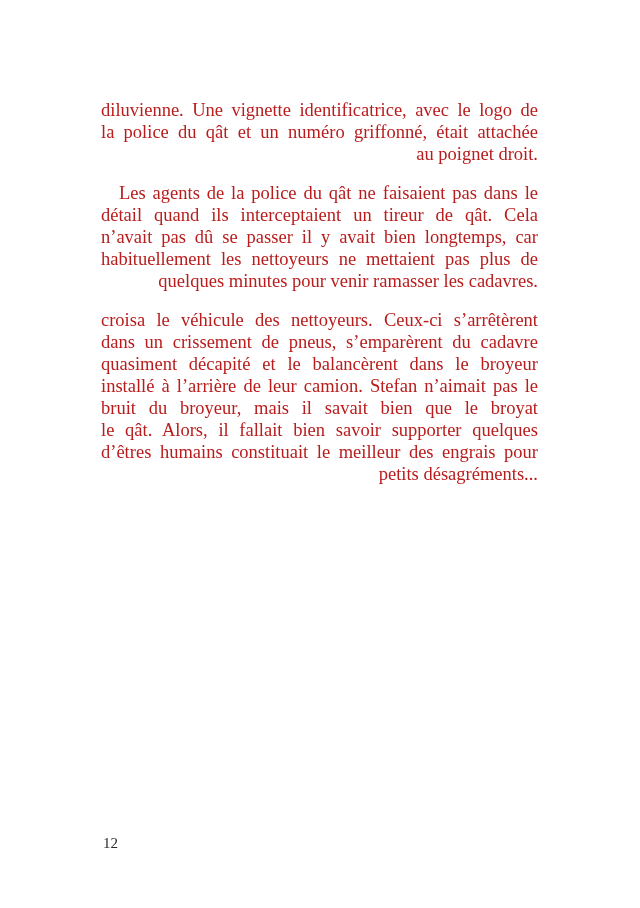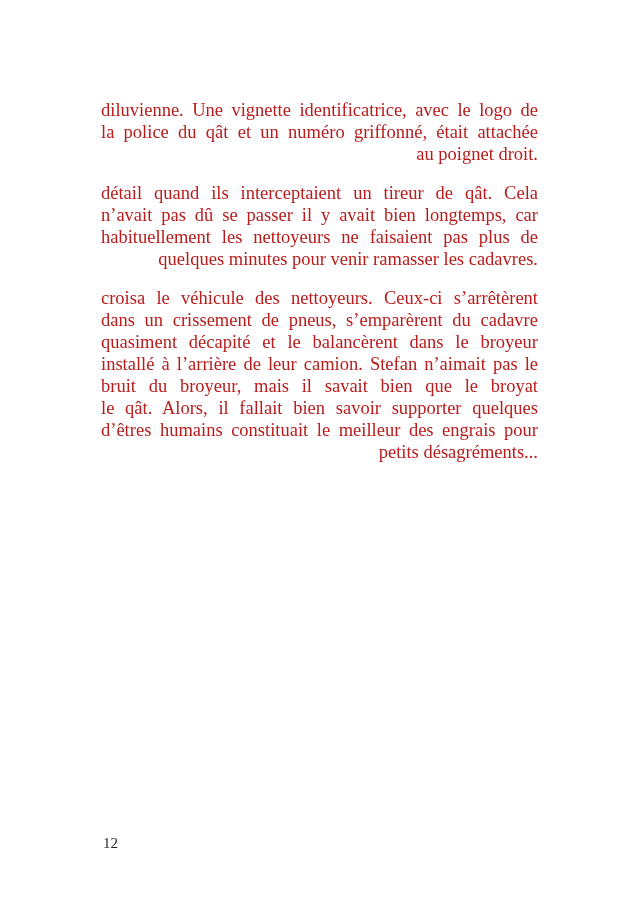--- a/index.html
+++ b/index.html
@@ -64,23 +64,24 @@
 
   <div class="text-block">
 
     <div class="paragraph">
       <span class="line just">diluvienne. Une vignette identificatrice, avec le logo de</span>
       <span class="line just">la police du qât et un numéro griffonné, était attachée</span>
       <span class="line last">au poignet droit.</span>
     </div>
 
     <div class="paragraph">
+      <span class="line just indent">Les agents de la police du qât ne faisaient pas dans le</span>
       <span class="line just">détail quand ils interceptaient un tireur de qât. Cela</span>
       <span class="line just">n’avait pas dû se passer il y avait bien longtemps, car</span>
-      <span class="line just">habituellement les nettoyeurs ne faisaient pas plus de</span>
+      <span class="line just">habituellement les nettoyeurs ne mettaient pas plus de</span>
       <span class="line last">quelques minutes pour venir ramasser les cadavres.</span>
     </div>
 
     <div class="paragraph">
       <span class="line just">croisa le véhicule des nettoyeurs. Ceux-ci s’arrêtèrent</span>
       <span class="line just">dans un crissement de pneus, s’emparèrent du cadavre</span>
       <span class="line just">quasiment décapité et le balancèrent dans le broyeur</span>
       <span class="line just">installé à l’arrière de leur camion. Stefan n’aimait pas le</span>
       <span class="line just">bruit du broyeur, mais il savait bien que le broyat</span>
       <span class="line just">le qât. Alors, il fallait bien savoir supporter quelques</span>

